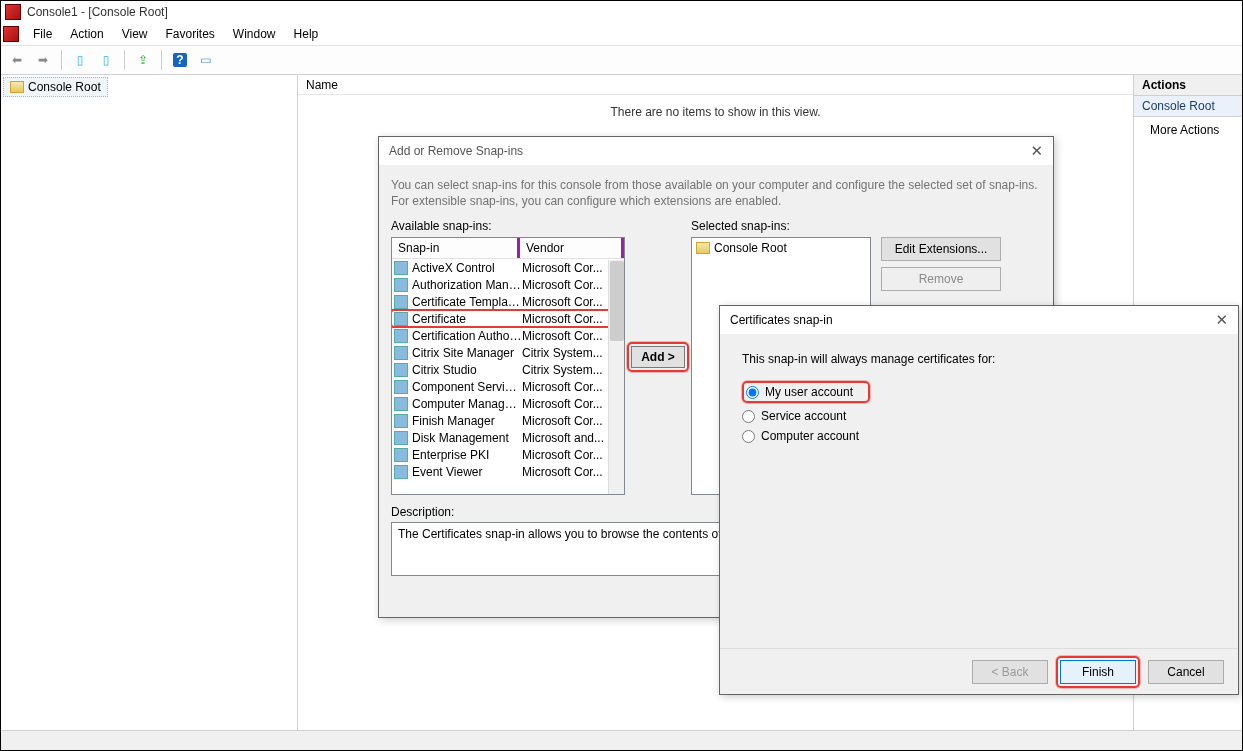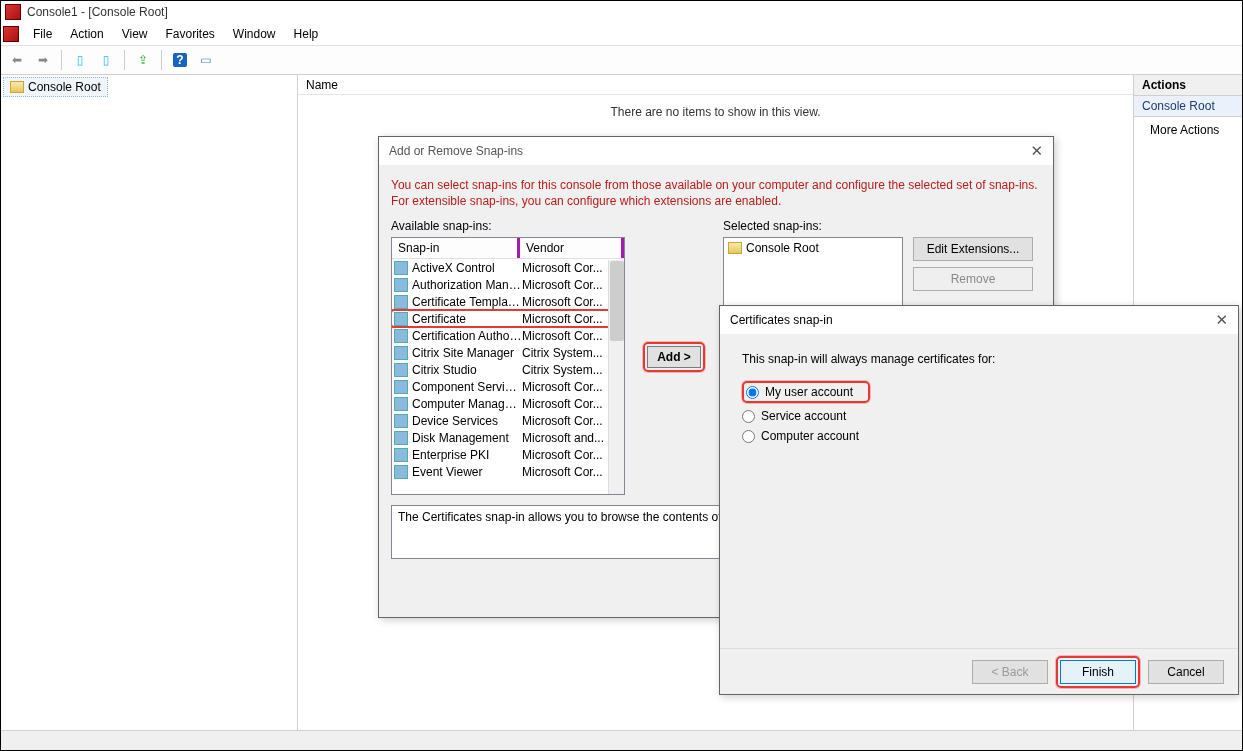--- a/index.html
+++ b/index.html
@@ -45,22 +45,22 @@
 
 
 .statusbar { height: 20px; border-top: 1px solid #d0d0d0; background: #f0f0f0; }
 
 
 .dialog { position: absolute; background: #f0f0f0; border: 1px solid #646464; box-shadow: 2px 2px 8px rgba(0,0,0,.2); }
 #dialog-snapins { left: 377px; top: 135px; width: 676px; height: 482px; }
 .dlg-title { height: 28px; display: flex; align-items: center; justify-content: space-between; padding: 0 10px; background: #fff; color: #555; }
 .dlg-close { font-size: 15px; color: #555; cursor: pointer; font-family: Arial;}
 .dlg-body { padding: 12px 12px; }
-.dlg-desc { color: #b91c1c; margin-bottom: 10px; line-height: 1.35; }
-.snapin-layout { display: flex; gap: 20px; }
+.dlg-desc { color: #737373; margin-bottom: 10px; line-height: 1.35; }
+.snapin-layout { display: flex; gap: 4px; }
 .col-avail { width: 234px; }
 .col-mid { width: 58px; display:flex; align-items:center; justify-content:center;font-weight:bold; }
 .col-sel { flex: 1; display:flex; gap:10px; }
 .col-label { margin-bottom: 4px; }
 .listbox { background: #fff; border: 1px solid #828790; height: 258px; position: relative; overflow:hidden; }
 .list-head { display: flex; background: #fdfdfd; border-bottom: 1px solid #e0e0e0; }
 .list-head > div { padding: 3px 6px; border-right: 3px solid #a21caf; }
 .lh-name { width: 128px; }
 .lh-vendor { flex:1; }
 .list-rows { overflow: hidden; }
@@ -219,21 +219,21 @@
                 <div class="nm">Component Services</div>
                 <div class="vd">Microsoft Cor...</div>
               </div>
               <div class="list-row">
                 <div class="ico"></div>
                 <div class="nm">Computer Managem...</div>
                 <div class="vd">Microsoft Cor...</div>
               </div>
               <div class="list-row">
                 <div class="ico"></div>
-                <div class="nm">Device Services</div>
+                <div class="nm">Finish Manager</div>
                 <div class="vd">Microsoft Cor...</div>
               </div>
               <div class="list-row">
                 <div class="ico"></div>
                 <div class="nm">Disk Management</div>
                 <div class="vd">Microsoft and...</div>
               </div>
               <div class="list-row">
                 <div class="ico"></div>
                 <div class="nm">Enterprise PKI</div>
@@ -265,20 +265,21 @@
             </div>
           </div>
         </div>
         <div class="side-buttons" style="margin-top:18px;">
           <div class="win-btn">Edit Extensions...</div>
           <div class="win-btn disabled">Remove</div>
         </div>
       </div>
     </div>
     <div class="desc-area">
+      <div class="desc-label">Description:</div>
       <div class="desc-box">The Certificates snap-in allows you to browse the contents of the c</div>
     </div>
   </div>
 </div>
 
 <div class="dialog" id="dialog-cert">
   <div class="dlg-title">
     <span>Certificates snap-in</span>
     <span class="dlg-close">✕</span>
   </div>

